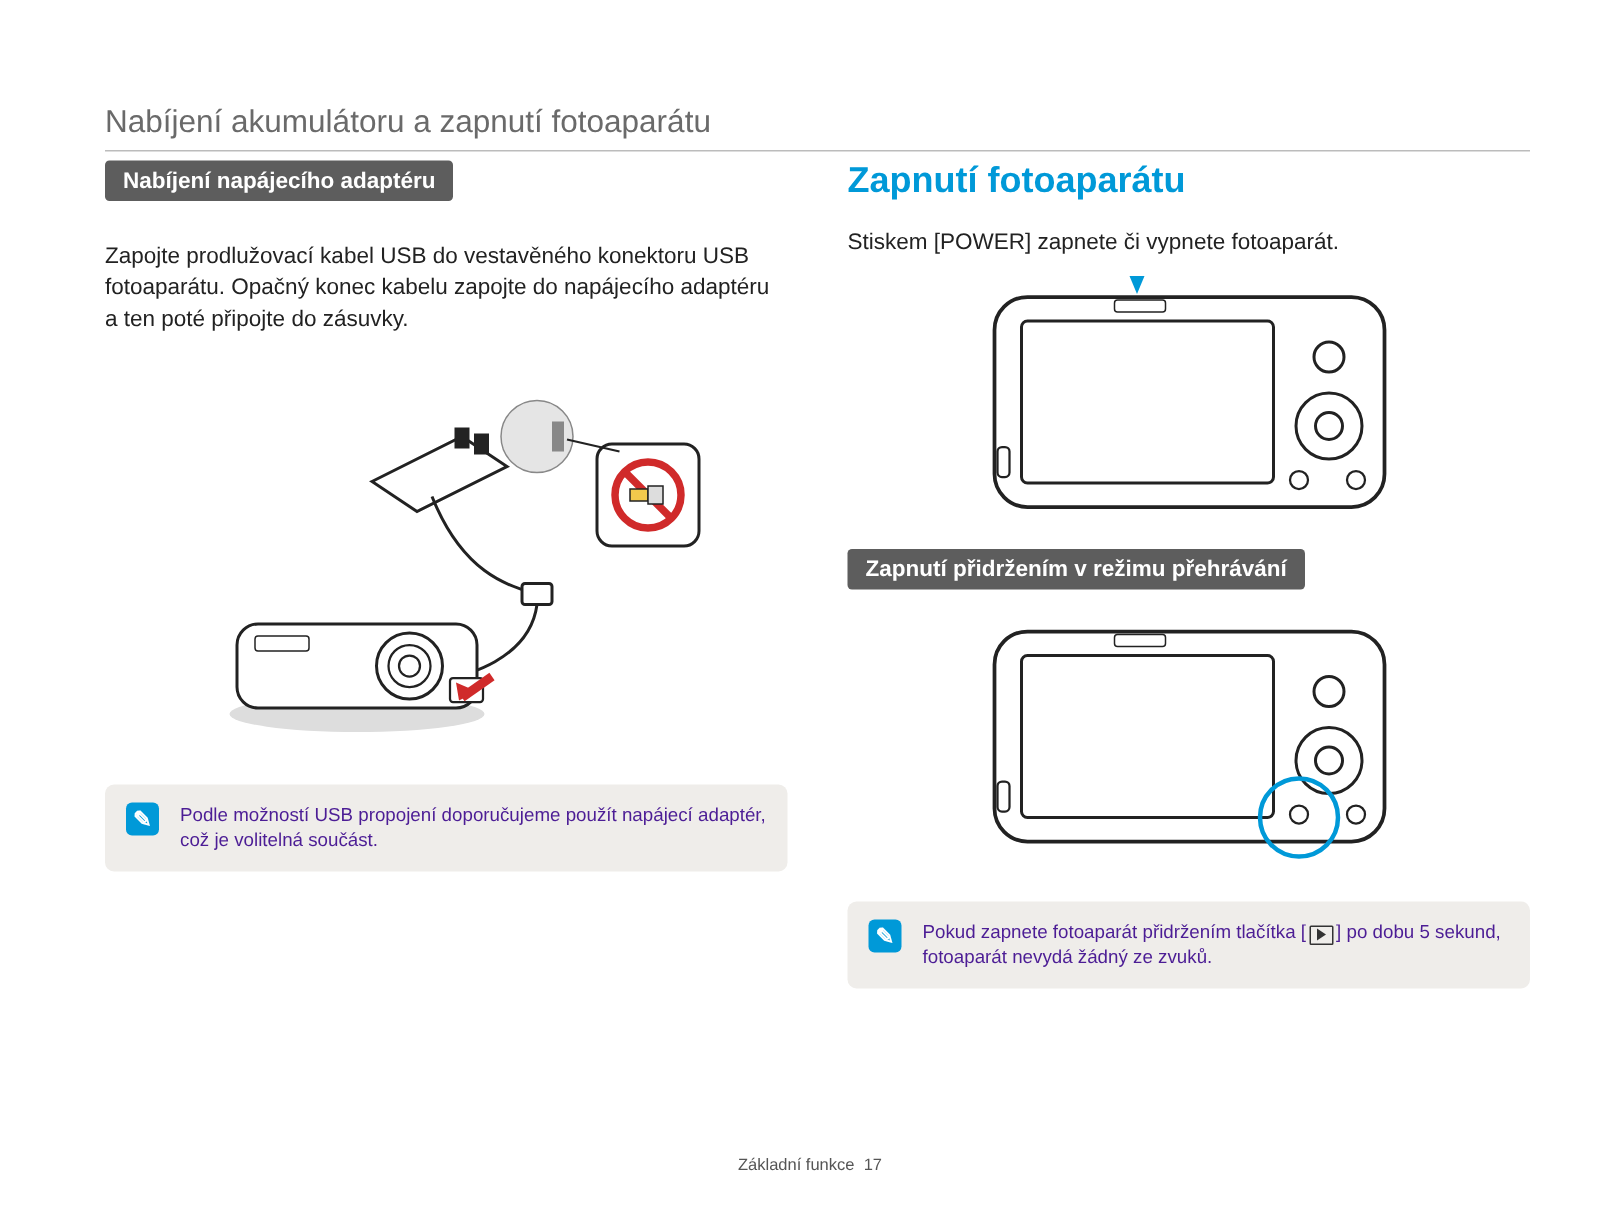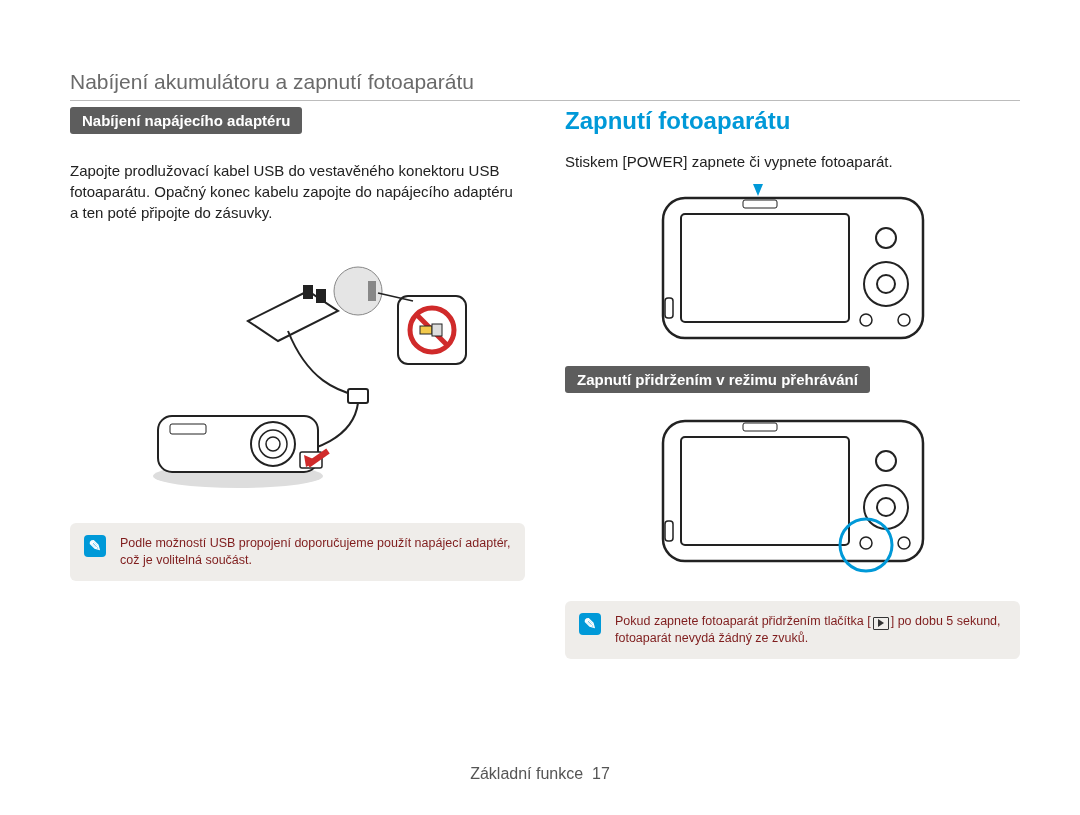--- a/index.html
+++ b/index.html
@@ -77,21 +77,21 @@
     display: flex;
     align-items: center;
     justify-content: center;
     font-size: 15px;
     flex: 0 0 22px;
     font-weight: bold;
   }
   .note-text {
     font-size: 12.5px;
     line-height: 1.35;
-    color: #7f1d1d;
+    color: #4c1d95;
   }
   .play-icon {
     display: inline-flex;
     width: 16px; height: 13px;
     border: 1.3px solid #333;
     border-radius: 1px;
     align-items: center;
     justify-content: center;
     vertical-align: -2px;
     margin: 0 2px;
@@ -102,21 +102,21 @@
     border-left: 6px solid #333;
     border-top: 4px solid transparent;
     border-bottom: 4px solid transparent;
     margin-left: 1px;
   }
   .footer {
     position: absolute;
     bottom: 32px;
     left: 0; right: 0;
     text-align: center;
-    font-size: 16px;
+    font-size: 11px;
     color: #555;
   }
 </style>
 </head>
 <body>
 
 <div class="page">
 
   <div class="page-header">Nabíjení akumulátoru a zapnutí fotoaparátu</div>
 

